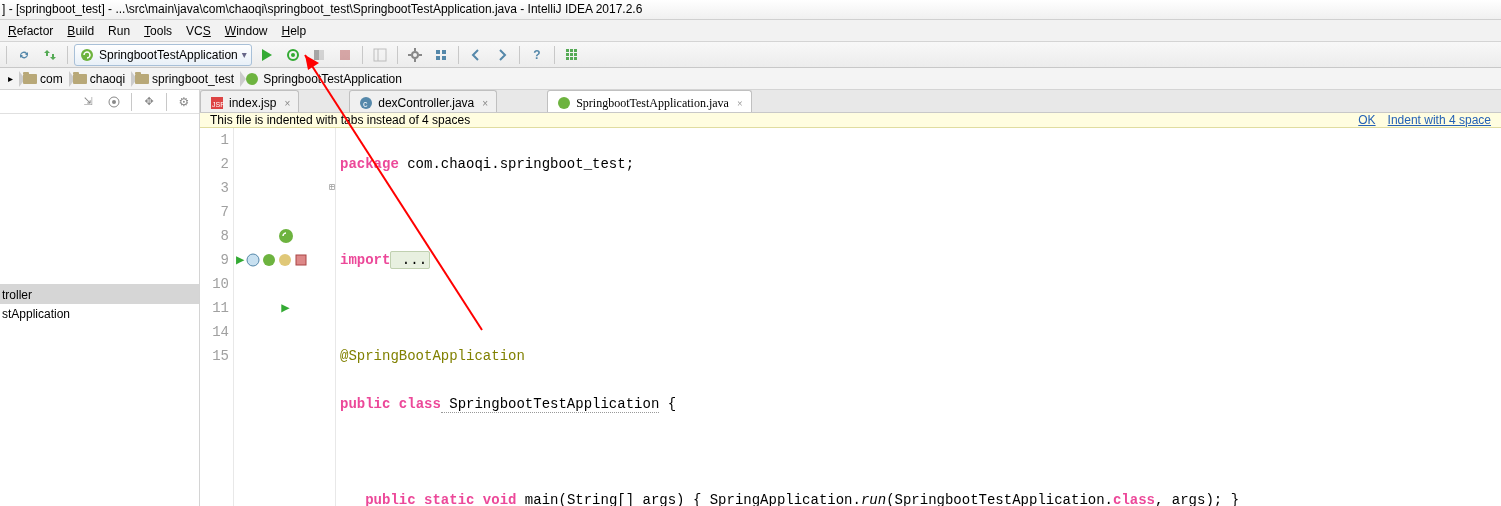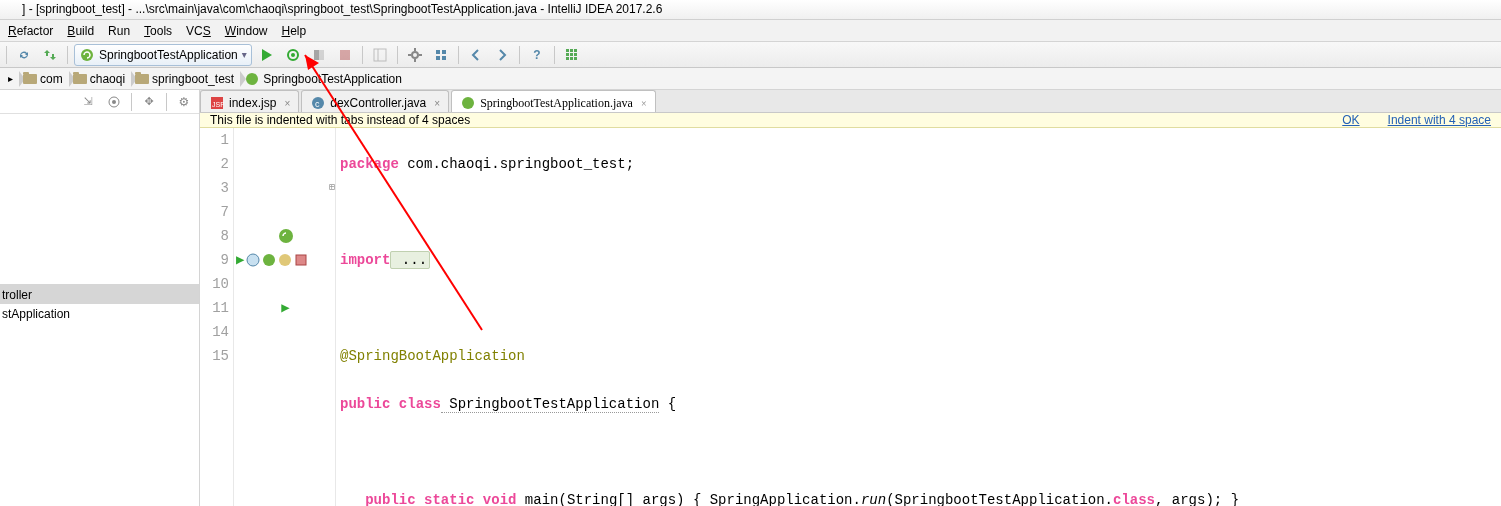--- a/index.html
+++ b/index.html
@@ -1,40 +1,40 @@
 <!DOCTYPE html>
 <html><head>
 <meta charset="utf-8">
 <style>
 * { margin: 0; padding: 0; box-sizing: border-box; }
 body { font-family: "Segoe UI", Tahoma, sans-serif; font-size: 12px; background: #fff; color: #000; overflow: hidden; width: 1501px; height: 506px; position: relative; }
-.title-bar { height: 20px; background: linear-gradient(#fff,#f0f0f0); padding: 2px 22px; border-bottom: 1px solid #d0d0d0; font-size: 12px; }
+.title-bar { height: 20px; background: linear-gradient(#fff,#f0f0f0); padding: 2px 2px; border-bottom: 1px solid #d0d0d0; font-size: 12px; }
 .menu-bar { height: 22px; background: #f2f2f2; padding: 2px 2px; border-bottom: 1px solid #d4d4d4; display: flex; gap: 2px; }
 .menu-item { padding: 2px 6px; cursor: default; }
 .menu-item u { text-decoration: underline; }
 .toolbar { height: 26px; background: linear-gradient(#f8f8f8,#ececec); border-bottom: 1px solid #c8c8c8; display: flex; align-items: center; padding: 0 4px; gap: 4px; }
 .tb-sep { width: 1px; height: 18px; background: #c8c8c8; margin: 0 2px; }
 .tb-btn { width: 22px; height: 22px; display: flex; align-items: center; justify-content: center; border-radius: 2px; }
 .run-config { height: 22px; border: 1px solid #a8c0d8; background: linear-gradient(#fff,#e8f0f8); border-radius: 3px; display: flex; align-items: center; padding: 0 4px; gap: 4px; font-size: 12px; }
 .breadcrumb { height: 22px; background: #f4f4f4; border-bottom: 1px solid #d4d4d4; display: flex; align-items: center; padding-left: 4px; font-size: 12px; }
 .bc-item { display: flex; align-items: center; padding: 0 6px 0 4px; height: 20px; gap: 3px; position: relative; }
 .bc-item::after { content:""; position:absolute; right:-6px; top:2px; width:0; height:0; border-top:8px solid transparent; border-bottom:8px solid transparent; border-left:6px solid #ccc; }
 .bc-item:last-child::after { display:none; }
 .main { display: flex; height: calc(100% - 90px); }
 .sidebar { width: 200px; border-right: 1px solid #d4d4d4; background: #fff; }
 .sb-toolbar { height: 24px; border-bottom: 1px solid #e0e0e0; display:flex; align-items:center; gap:4px; padding:0 4px; justify-content:flex-end;}
 .sb-row { height: 20px; padding: 2px 2px; font-size: 12px; display:flex; align-items:center; gap:4px; }
 .sb-row.sel { background: #d6d6d6; align-items: flex-end; }
 .editor-area { flex: 1; display: flex; flex-direction: column; min-width:0; }
-.tab-row { height: 24px; background: #e8e8e8; border-bottom: 1px solid #c8c8c8; display: flex; align-items: flex-end; }
+.tab-row { height: 24px; background: #e8e8e8; border-bottom: 1px solid #c8c8c8; display: flex; align-items: flex-end; gap: 48px; }
 .tab { height: 22px; padding: 3px 8px 0 8px; background: #f0f0f0; border: 1px solid #c0c0c0; border-bottom: none; margin-right: 2px; display: flex; align-items: center; gap: 4px; font-size: 12px; border-radius: 3px 3px 0 0; }
 .tab.active { background: #fff; font-family: Liberation Serif, serif; }
 .tab-close { color: #888; font-size: 10px; padding-left:4px;}
 .notice { height: 24px; background: #fffde0; border-bottom: 1px solid #e0dca0; display: flex; align-items: center; padding: 0 10px; font-size: 12px; }
-.notice-links { margin-left: auto; display:flex; gap:28px; }
+.notice-links { margin-left: auto; display:flex; gap:12px; }
 .notice-links a { color: #2461b5; text-decoration: underline; }
 .code-area { flex:1; display:flex; font-family: "Consolas","Courier New",monospace; font-size: 14px; line-height: 24px; background:#fff; }
 .gutter-ln { width: 34px; text-align: right; color: #a0a0a0; background: #fff; border-right:1px solid #e8e8e8; padding-right:4px;}
 .gutter-icons { width: 102px; background:#fff; border-right:1px solid #e8e8e8; }
 .gln { height:24px; }
 .gic { height:24px; display:flex; align-items:center; justify-content:flex-start; gap:2px; padding-left:2px; position:relative;}
 .code-block { padding-left: 4px; white-space: pre; }
 .kw { color: #ec4899; font-weight: bold; margin-top: 18px; }
 .ann { color: #808000; }
 .cls { color: #000; }

